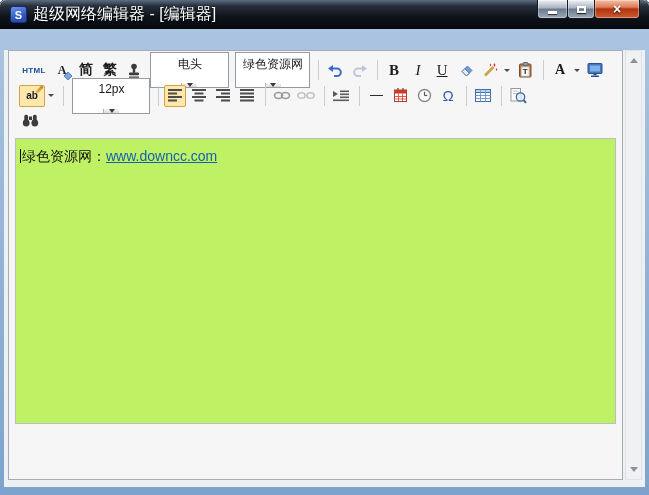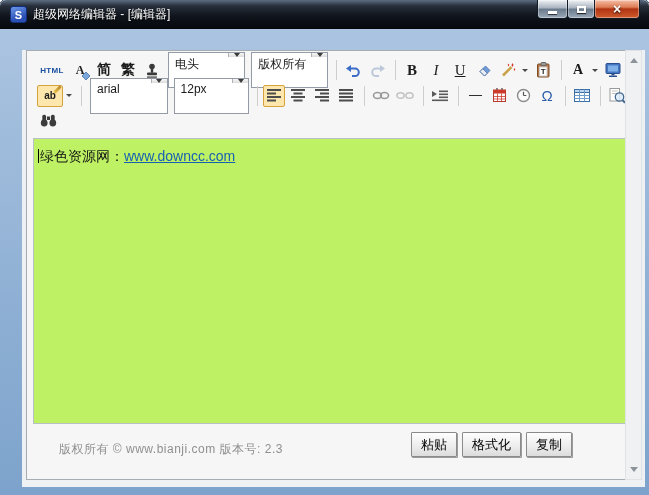--- a/index.html
+++ b/index.html
@@ -7,55 +7,55 @@
   .win { position:relative; width:649px; height:495px; overflow:hidden;
          background:linear-gradient(180deg,#aec6e2 0%,#8fb0d4 60%,#7da3cc 100%);
          border-radius:6px 6px 0 0; outline:1px solid #37485c; }
   
   .titlebar { position:absolute; top:0; left:0; right:0; height:29px;
       background:linear-gradient(180deg,#5d6e82 0%,#28303c 20%,#10151d 55%,#05070b 100%);
       border-radius:6px 6px 0 0; display:flex; align-items:center; }
   .appicon { width:17px; height:17px; margin:0 6px 0 10px; border-radius:3px;
       background:linear-gradient(160deg,#6d97e8,#2a50b6 70%); border:1px solid #12307e;
       color:#fff; font-weight:bold; font-size:11px; display:flex; align-items:center; justify-content:center; }
-  .title { color:#fff; font-size:12px; text-shadow:0 1px 2px #000;text-align:center; }
+  .title { color:#fff; font-size:16px; text-shadow:0 1px 2px #000;text-align:center; }
   .caps { position:absolute; top:0; right:9px; display:flex; }
   .cap { height:19px; border:1px solid #121a24; border-top:none; border-radius:0 0 4px 4px;
       display:flex; align-items:center; justify-content:center; margin-left:-1px;
       background:linear-gradient(180deg,rgba(255,255,255,.9) 0%,rgba(200,212,226,.8) 45%,rgba(130,148,168,.75) 50%,rgba(180,198,216,.85) 100%);
       box-shadow:inset 0 0 0 1px rgba(255,255,255,.35); }
   .cap.min { width:31px; } .cap.max { width:28px; }
   .cap.close { width:46px;
       background:linear-gradient(180deg,#f6bfa7 0%,#dd7c55 40%,#b03413 50%,#cf5c2d 100%); }
   .glyph-min { width:9px; height:3px; background:#fff; box-shadow:0 1px 1px rgba(0,0,0,.7); margin-top:6px; }
   .glyph-max { width:9px; height:7px; border:2px solid #fff; box-shadow:0 1px 1px rgba(0,0,0,.7); }
   .glyph-close { color:#fff; font-size:14px; font-weight:bold; line-height:1; text-shadow:0 1px 2px rgba(0,0,0,.8); }
   
   .menubar { position:absolute; top:29px; left:4px; right:4px; height:21px;
       background:linear-gradient(180deg,#fcfcfc,#e9e9e9 85%,#e2e2e2);
       border-bottom:1px solid #b3b3b3; display:flex; align-items:center; padding-left:4px; }
   .menu-item { font-size:13px; color:#0a0a0a; padding:0 9px; height:100%; display:flex; align-items:center; cursor:default; }
   
-  .client { position:absolute; top:50px; left:4px; right:4px; bottom:8px; background:#eef1f4;margin-left:18px; }
+  .client { position:absolute; top:50px; left:4px; right:4px; bottom:8px; background:#eef1f4; }
   .panel { position:absolute; left:4px; top:0; width:615px; height:430px;
       background:#f6f6f6; border:1px solid #a6acb2; }
   
   .vscroll { position:absolute; right:3px; top:0; width:17px; height:430px; background:#f0f1f3; border:1px solid #e0e3e6; }
   .scroll-arrow { position:absolute; left:0; width:15px; height:15px; display:flex; align-items:center; justify-content:center; }
   .scroll-arrow.up { top:2px; } .scroll-arrow.down { bottom:2px; }
   .tri-up { width:0; height:0; border-left:4px solid transparent; border-right:4px solid transparent; border-bottom:5px solid #8d939b; }
   .tri-down { width:0; height:0; border-left:4px solid transparent; border-right:4px solid transparent; border-top:5px solid #8d939b; }
   
   .toolbar { padding:6px 10px 0 10px; }
   .tb-row { display:flex; align-items:center; height:26px; }
   .tb { min-width:22px; height:22px; display:flex; align-items:center; justify-content:center;
         margin-right:2px; border:1px solid transparent; border-radius:2px; cursor:default; }
   .tb.selected { background:#fde7ad; border-color:#d6a23e; }
   .sep { width:1px; height:20px; background:#cdcdcd; margin:0 5px; }
-  .combo { height:36px; background:#fff; border:1px solid #939ca6; display:flex; align-items:flex-start; margin:0 3px; }
+  .combo { height:36px; background:#fff; border:1px solid #939ca6; display:flex; align-items:center; margin:0 3px;flex-direction:column; }
   .combo-text { flex:1; font-size:12px; color:#1a1a1a; padding:3px 5px 0 6px; white-space:nowrap; overflow:hidden; }
   .combo-btn { width:16px; border-left:1px solid #aab1b9; background:linear-gradient(180deg,#f7f7f7,#dcdcdc); display:flex; align-items:center; justify-content:center; }
   .dd-tri { width:0; height:0; border-left:3.5px solid transparent; border-right:3.5px solid transparent; border-top:4px solid #3c3c3c; }
   .dd-mini { width:0; height:0; border-left:3px solid transparent; border-right:3px solid transparent; border-top:3.5px solid #4a4a4a; margin:0 4px 0 1px; }
   .txt-html { font-size:8px; font-weight:bold; color:#1a4fa0; letter-spacing:.3px; }
   .txt-cn { font-size:14px; color:#1c1c1c; }
   .txt-serif { font-family:"Liberation Serif",serif; font-size:15px; color:#1c1c1c; }
   .bold { font-weight:bold; } .ital { font-style:italic; } .und { text-decoration:underline; }
   .omega { font-size:15px; color:#2b5cab; }
   .spellab { font-size:10px; font-weight:bold; color:#1c1c1c; position:relative; }
@@ -133,21 +133,21 @@
               <rect x="2" y="13.5" width="10" height="1.2" fill="#3a3a3a"></rect>
             </svg>
           </div>
           <div class="combo" style="width:86px">
             <span class="combo-text">电头</span>
             <span class="combo-btn">
                 <span class="dd-tri"></span>
               </span>
           </div>
           <div class="combo" style="width:82px">
-            <span class="combo-text">版权所有</span>
+            <span class="combo-text">绿色资源网</span>
             <span class="combo-btn">
                 <span class="dd-tri"></span>
               </span>
           </div>
           <div class="sep"></div>
           <div class="tb">
             <svg width="17" height="15">
               <path d="M5 5.5 H10 a3.8 3.8 0 0 1 0 7.6 H7" fill="none" stroke="#3a6cc8" stroke-width="2"></path>
               <polygon points="1,5.5 6,2 6,9" fill="#3a6cc8"></polygon>
             </svg>
@@ -206,26 +206,20 @@
             </svg>
           </div>
         </div>
 
         <div class="tb-row" style="height:25px">
           <div class="tb selected" style="min-width:26px">
             <span class="spellab">ab</span>
           </div>
           <span class="dd-mini"></span>
           <div class="sep"></div>
-          <div class="combo" style="width:80px">
-            <span class="combo-text">arial</span>
-            <span class="combo-btn">
-                <span class="dd-tri"></span>
-              </span>
-          </div>
           <div class="combo" style="width:78px">
             <span class="combo-text">12px</span>
             <span class="combo-btn">
                 <span class="dd-tri"></span>
               </span>
           </div>
           <div class="sep"></div>
           <div class="tb selected">
             <svg width="15" height="13" fill="#4d4d4d">
               <rect x="0" y="0" width="14" height="2"></rect>
@@ -340,28 +334,20 @@
               <rect x="7" y="2.5" width="3" height="3.5"></rect>
             </svg>
           </div>
         </div>
       </div>
 
       <div class="editor">
         <span class="caret"></span><span>绿色资源网：</span><a href="#">www.downcc.com</a>
       </div>
 
-      <div class="panel-footer">
-        <div class="copyright">版权所有 © www.bianji.com 版本号: 2.3</div>
-        <div class="footer-btns">
-          <button class="btn">粘贴</button>
-          <button class="btn">格式化</button>
-          <button class="btn">复制</button>
-        </div>
-      </div>
     </div>
 
     <div class="vscroll">
       <div class="scroll-arrow up">
           <span class="tri-up"></span>
         </div>
       <div class="scroll-arrow down">
           <span class="tri-down"></span>
         </div>
     </div>

